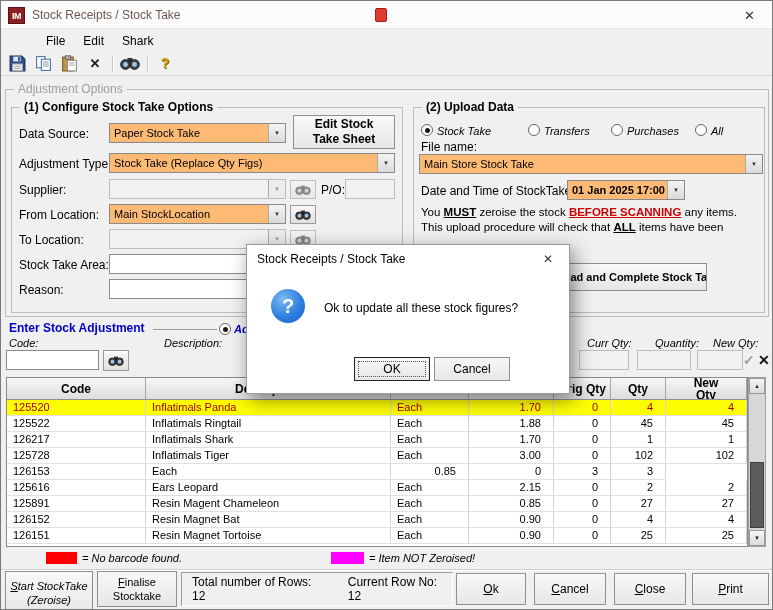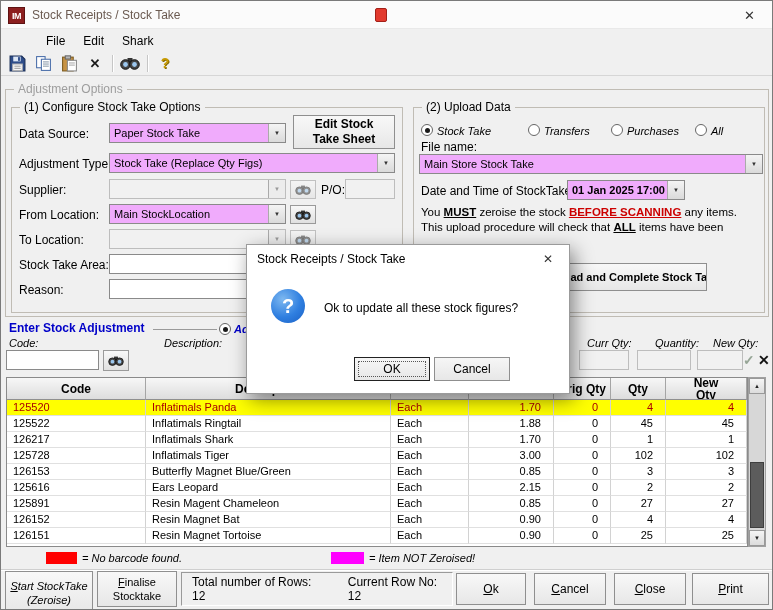--- a/index.html
+++ b/index.html
@@ -20,25 +20,25 @@
   .mitem{padding:2px 9px;font-size:12px;}
   .toolbar{position:absolute;left:0;top:50px;width:100%;height:25px;border-bottom:1px solid #d6d6d6;display:flex;align-items:center;padding-left:4px;gap:2px;}
   .tbtn{width:24px;height:21px;border:1px solid transparent;background:transparent;display:flex;align-items:center;justify-content:center;padding:0;}
   .tsep{width:1px;height:17px;background:#c6c6c6;margin:0 3px;box-shadow:1px 0 0 #fff;}
   .xglyph{font-size:13px;font-weight:bold;color:#1a1a1a;}
   .helpglyph{font-size:14px;font-weight:bold;color:#c79a00;text-shadow:1px 1px 0 #8a6d00;}
   
   .groupbox{position:absolute;border:1px solid #c0bcb4;}
   .gb-label{position:absolute;top:-8px;left:8px;background:#f0f0f0;padding:0 4px;font-size:12px;white-space:nowrap;}
   .gb-label.dim{color:#9d9d9d;}
-  .gb-label.bold{font-weight:normal;}
+  .gb-label.bold{font-weight:bold;}
   
   .lbl{position:absolute;font-size:12px;white-space:nowrap;}
   .lbl.small{font-size:11px;font-style:italic;}
-  .combo{position:absolute;background:#f0abfc;border:1px solid #8a8a8a;display:flex;height:20px;}
+  .combo{position:absolute;background:#fdba74;border:1px solid #8a8a8a;display:flex;height:20px;}
   .combo .val{flex:1;font-size:11px;padding:3px 4px 0 4px;white-space:nowrap;overflow:hidden;}
   .combo .val.bold{font-weight:bold;}
   .combo .arrow{width:17px;background:linear-gradient(#f4f4f4,#dadada);border-left:1px solid #aaa;display:flex;align-items:center;justify-content:center;font-size:6px;color:#333;}
   .combo.disabled{background:#f1f1f1;border-color:#bdbdbd;}
   .combo.disabled .arrow{color:#9a9a9a;background:#ececec;}
   .tfield{position:absolute;background:#fff;border:1px solid #8a8a8a;height:20px;font-family:inherit;font-size:11px;padding:0 4px;}
   .tfield.disabled{background:#f1f1f1;border-color:#bdbdbd;}
   .mini-btn{position:absolute;width:26px;height:19px;border:1px solid #9a9a9a;background:linear-gradient(#f8f8f8,#e0e0e0);display:flex;align-items:center;justify-content:center;padding:0;}
   .mini-btn.dim{opacity:.55;}
   .radio{position:absolute;width:12px;height:12px;border:1px solid #666;border-radius:50%;background:#fff;}
@@ -371,21 +371,20 @@
           <div class="tcell l">125728</div>
           <div class="tcell l">Inflatimals Tiger</div>
           <div class="tcell l">Each</div>
           <div class="tcell r">3.00</div>
           <div class="tcell r">0</div>
           <div class="tcell r">102</div>
           <div class="tcell r">102</div>
         </div>
         <div class="trow">
           <div class="tcell l">126153</div>
-          <div class="tcell l">Butterfly Magnet Blue/Green</div>
           <div class="tcell l">Each</div>
           <div class="tcell r">0.85</div>
           <div class="tcell r">0</div>
           <div class="tcell r">3</div>
           <div class="tcell r">3</div>
         </div>
         <div class="trow">
           <div class="tcell l">125616</div>
           <div class="tcell l">Ears Leopard</div>
           <div class="tcell l">Each</div>

